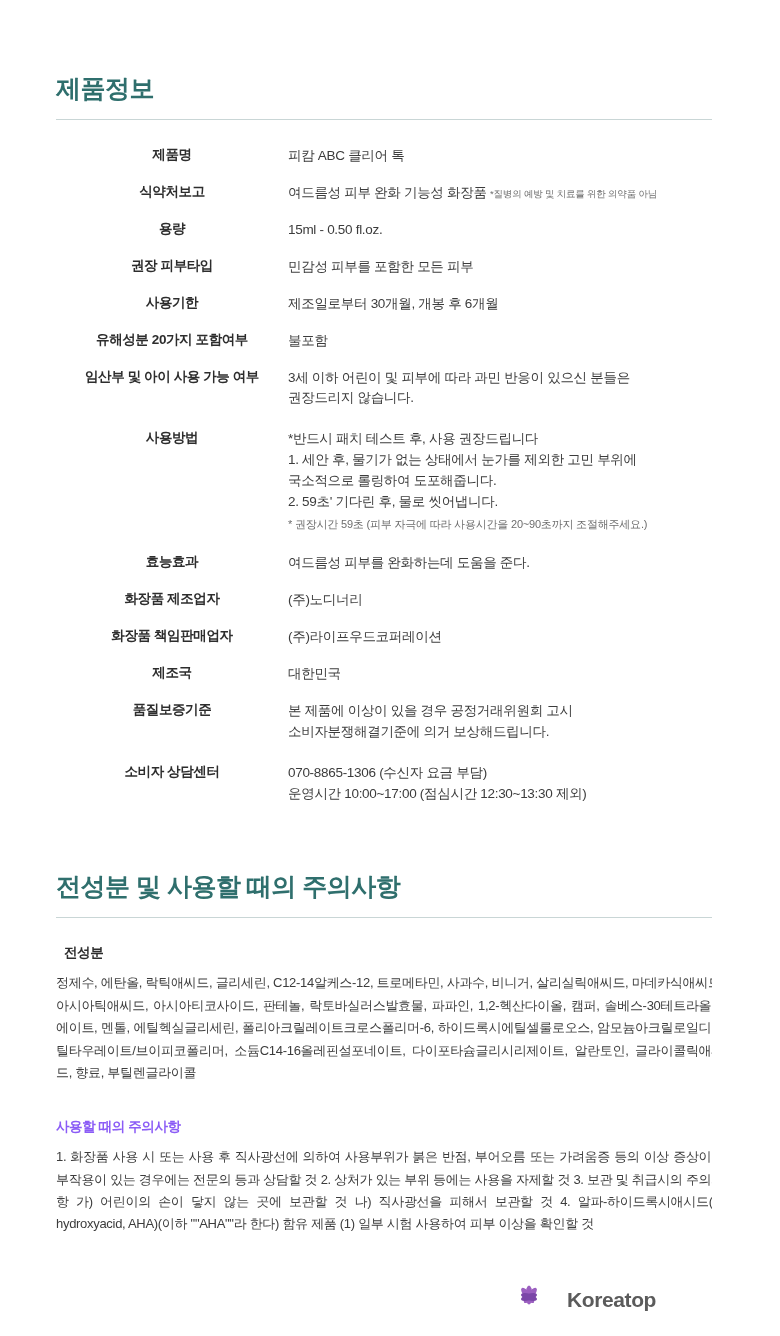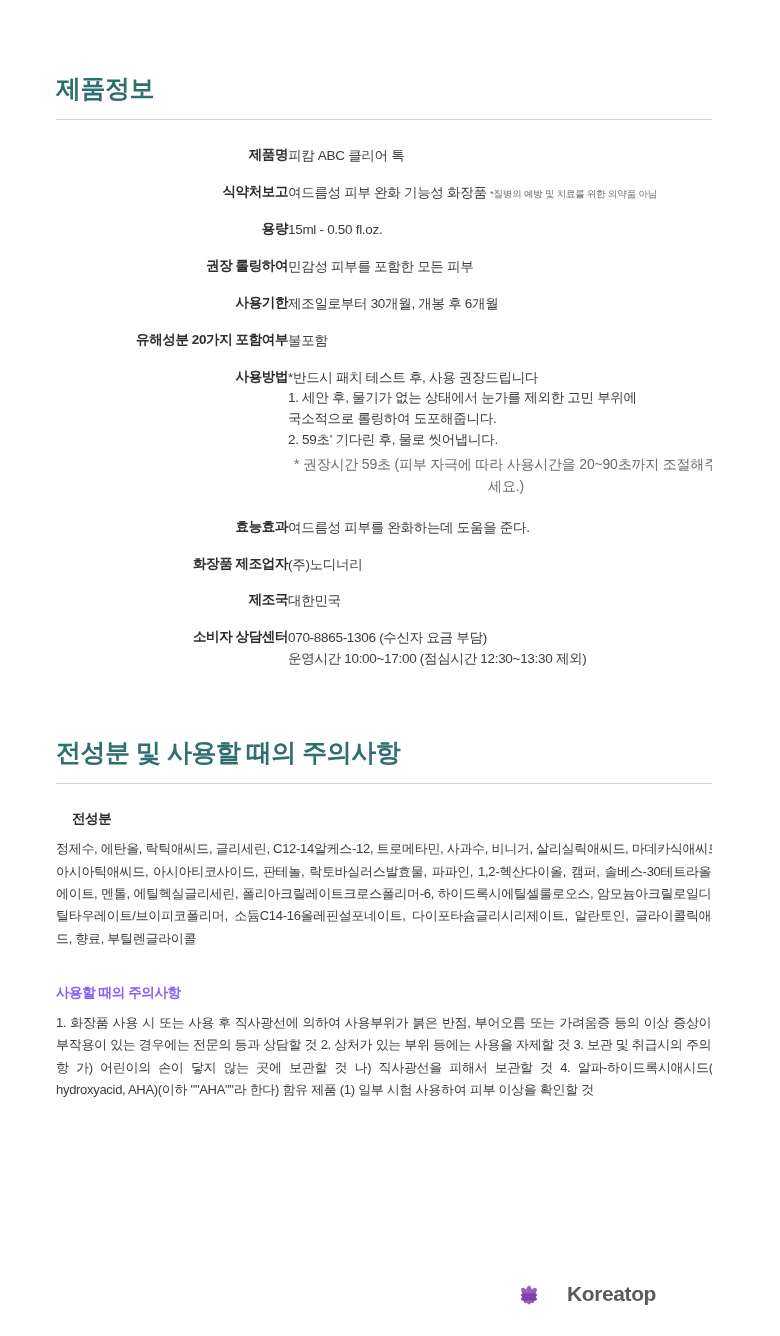--- a/index.html
+++ b/index.html
@@ -43,21 +43,21 @@
     width: 668px;
   }
 
   
   .spec-table {
     width: 100%;
     border-collapse: collapse;
   }
   .spec-table tr { vertical-align: top; }
   .spec-table th {
-    text-align: right;
+    text-align: center;
     font-size: 13.5px;
     font-weight: 700;
     color: #2d2d2d;
     padding: 0 0 20px 0;
     width: 232px;
     white-space: nowrap;
     letter-spacing: -0.4px;
   }
   .spec-table td {
     font-size: 13.5px;
@@ -69,36 +69,35 @@
   }
   .spec-table tr.tight th,
   .spec-table tr.tight td { padding-bottom: 16px; }
   .small-note {
     font-size: 9.5px;
     color: #6d6d6d;
     letter-spacing: -0.2px;
     text-align: right;
   }
   .sub-note {
-    font-size: 14px;
+    font-size: 11px;
     color: #6d6d6d;
     letter-spacing: -0.2px;
     display: block;
     margin-top: 3px;
-    text-align: center;
   }
   .usage-line { display: block; }
 
   
   .block-gap { height: 46px; }
   .sub-heading {
     font-size: 13.5px;
     font-weight: 700;
     color: #2d2d2d;
-    margin: 0 0 10px 16px;
+    margin: 0 0 10px 8px;
     letter-spacing: -0.4px;
   }
   .body-text {
     font-size: 13px;
     line-height: 1.72;
     color: #3c3c3c;
     letter-spacing: -0.3px;
     margin: 0;
     text-align: justify;
   }
@@ -109,21 +108,21 @@
     margin: 34px 0 10px 0;
     letter-spacing: -0.4px;
   }
 
   
   .footer {
     position: absolute;
     right: 56px;
     bottom: 24px;
     display: flex;
-    align-items: flex-start;
+    align-items: flex-end;
     gap: 23px;
   }
   .logo-mark {
     width: 30px;
     height: 30px;
     position: relative;
   }
   .brand-name {
     font-size: 21px;
     font-weight: 700;
@@ -156,34 +155,39 @@
             <span class="small-note">*질병의 예방 및 치료를 위한 의약품 아님</span>
           </td>
         </tr>
 
         <tr class="tight">
           <th>용량</th>
           <td>15ml - 0.50 fl.oz.</td>
         </tr>
 
         <tr class="tight">
-          <th>권장 롤링하여</th>
+          <th>권장 피부타입</th>
           <td>민감성 피부를 포함한 모든 피부</td>
         </tr>
 
         <tr class="tight">
           <th>사용기한</th>
           <td>제조일로부터 30개월, 개봉 후 6개월</td>
         </tr>
 
         <tr class="tight">
           <th>유해성분 20가지 포함여부</th>
           <td>불포함</td>
         </tr>
 
+        <tr>
+          <th>임산부 및 아이 사용 가능 여부</th>
+          <td class="multiline" style="white-space: pre-line;">3세 이하 어린이 및 피부에 따라 과민 반응이 있으신 분들은
+권장드리지 않습니다.</td>
+        </tr>
 
 
         <tr>
           <th>사용방법</th>
           <td>
             <span class="usage-line" style="white-space: pre-line;">*반드시 패치 테스트 후, 사용 권장드립니다
 1. 세안 후, 물기가 없는 상태에서 눈가를 제외한 고민 부위에
 국소적으로 롤링하여 도포해줍니다.
 2. 59초' 기다린 후, 물로 씻어냅니다.</span>
             <span class="sub-note">* 권장시간 59초 (피부 자극에 따라 사용시간을 20~90초까지 조절해주세요.)</span>
@@ -193,26 +197,35 @@
         <tr class="tight">
           <th>효능효과</th>
           <td>여드름성 피부를 완화하는데 도움을 준다.</td>
         </tr>
 
         <tr class="tight">
           <th>화장품 제조업자</th>
           <td>(주)노디너리</td>
         </tr>
 
+        <tr class="tight">
+          <th>화장품 책임판매업자</th>
+          <td>(주)라이프우드코퍼레이션</td>
+        </tr>
 
         <tr class="tight">
           <th>제조국</th>
           <td>대한민국</td>
         </tr>
 
+        <tr>
+          <th>품질보증기준</th>
+          <td style="white-space: pre-line;">본 제품에 이상이 있을 경우 공정거래위원회 고시
+소비자분쟁해결기준에 의거 보상해드립니다.</td>
+        </tr>
 
         <tr>
           <th>소비자 상담센터</th>
           <td style="white-space: pre-line;">070-8865-1306 (수신자 요금 부담)
 운영시간 10:00~17:00 (점심시간 12:30~13:30 제외)</td>
         </tr>
 
       </tbody>
     </table>
 

